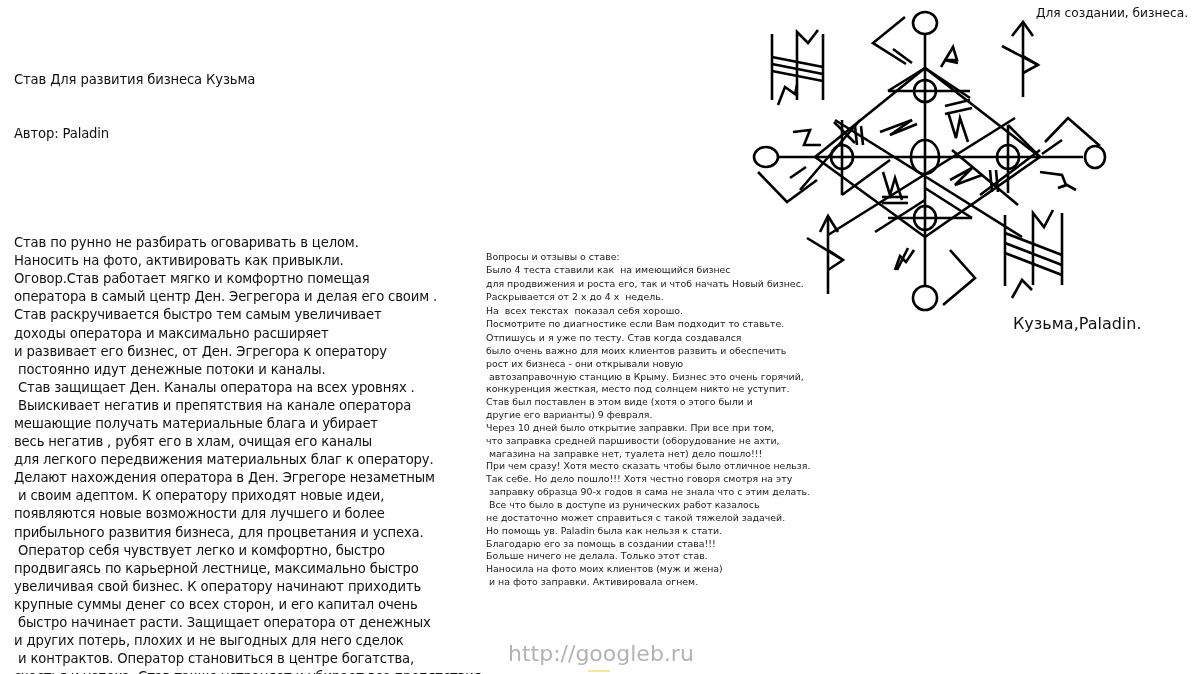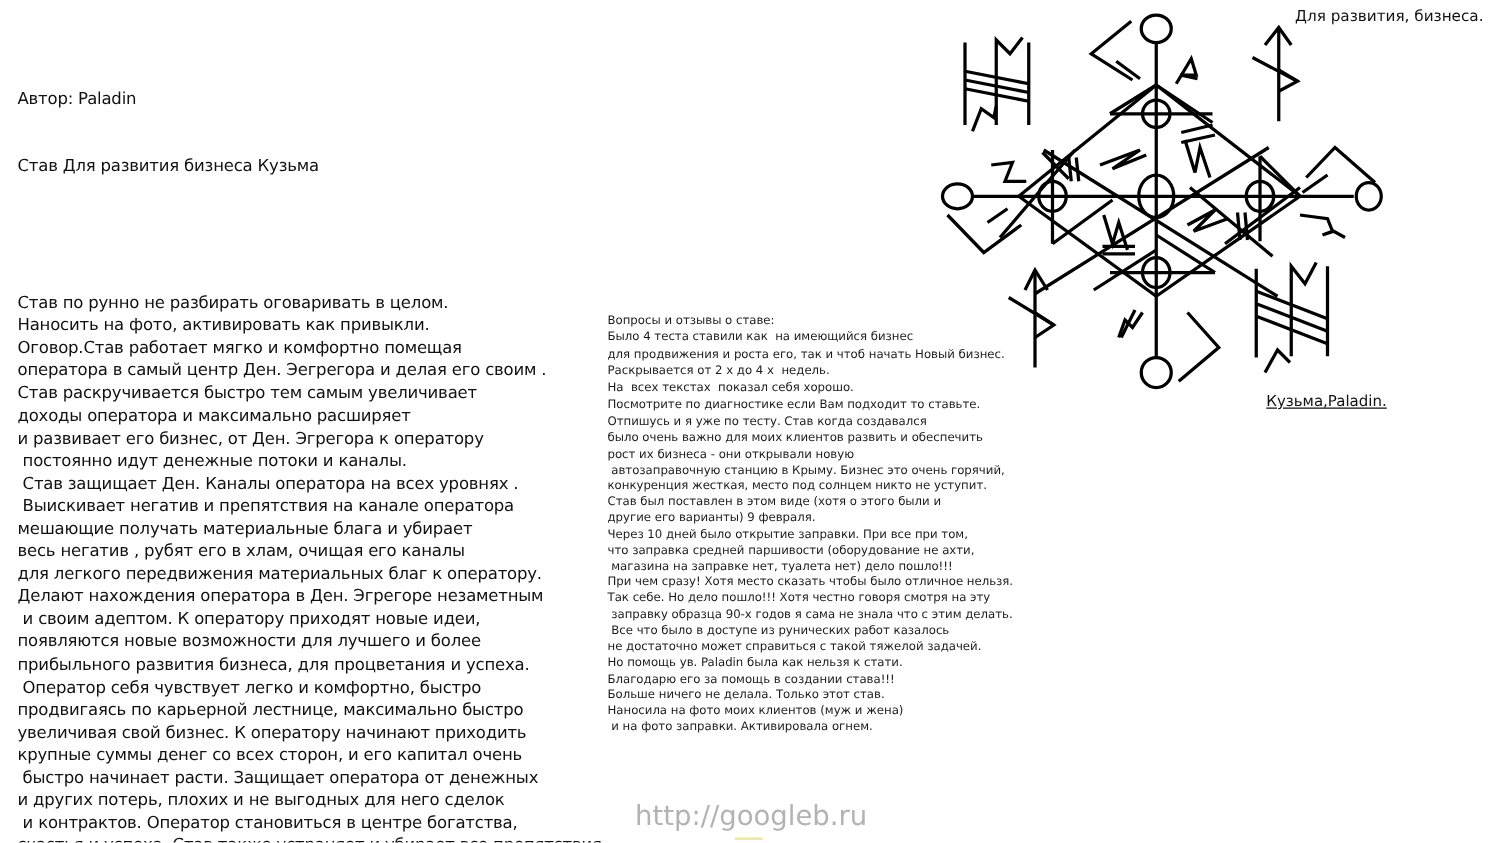--- a/index.html
+++ b/index.html
@@ -19,36 +19,36 @@
   .reviews-b {
     position: absolute; left: 486px; top: 332px; width: 340px;
     font-size: 9.4px; line-height: 12.85px; white-space: pre; color: #1a1a1a;
   }
   .reviews-a .line, .reviews-b .line { display: block; }
   .diagram { position: absolute; left: 740px; top: 0; width: 460px; height: 340px; }
   .caption-top {
     position: absolute; left: 1036px; top: 6px; font-size: 12.2px; color: #111;
   }
   .caption-author {
-    position: absolute; left: 1013px; top: 314px; font-size: 12px; color: #111; text-decoration: underline;
+    position: absolute; left: 1013px; top: 314px; font-size: 16px; color: #111;
   }
   .watermark {
     position: absolute; left: 508px; top: 641px; font-size: 22px; color: #b3b3b3;
     font-family: "DejaVu Sans", sans-serif;
   }
   .watermark-underline {
     position: absolute; left: 588px; top: 670px; width: 22px; height: 2px; background: #f1e8a0;
   }
 </style>
 </head>
 <body>
 
 <div class="main-text">
+  <span class="line">Став Для развития бизнеса Кузьма</span>
   <span class="line">Автор: Paladin</span>
-  <span class="line">Став Для развития бизнеса Кузьма</span>
   <span class="line"></span>
   <div id="body-lines"><span class="line">Став по рунно не разбирать оговаривать в целом.</span><span class="line">Наносить на фото, активировать как привыкли.</span><span class="line">Оговор.Став работает мягко и комфортно помещая</span><span class="line">оператора в самый центр Ден. Эегрегора и делая его своим .</span><span class="line">Став раскручивается быстро тем самым увеличивает</span><span class="line">доходы оператора и максимально расширяет</span><span class="line">и развивает его бизнес, от Ден. Эгрегора к оператору</span><span class="line"> постоянно идут денежные потоки и каналы.</span><span class="line"> Став защищает Ден. Каналы оператора на всех уровнях .</span><span class="line"> Выискивает негатив и препятствия на канале оператора</span><span class="line">мешающие получать материальные блага и убирает</span><span class="line">весь негатив , рубят его в хлам, очищая его каналы</span><span class="line">для легкого передвижения материальных благ к оператору.</span><span class="line">Делают нахождения оператора в Ден. Эгрегоре незаметным</span><span class="line"> и своим адептом. К оператору приходят новые идеи,</span><span class="line">появляются новые возможности для лучшего и более</span><span class="line">прибыльного развития бизнеса, для процветания и успеха.</span><span class="line"> Оператор себя чувствует легко и комфортно, быстро</span><span class="line">продвигаясь по карьерной лестнице, максимально быстро</span><span class="line">увеличивая свой бизнес. К оператору начинают приходить</span><span class="line">крупные суммы денег со всех сторон, и его капитал очень</span><span class="line"> быстро начинает расти. Защищает оператора от денежных</span><span class="line">и других потерь, плохих и не выгодных для него сделок</span><span class="line"> и контрактов. Оператор становиться в центре богатства,</span><span class="line">счастья и успеха. Став также устраняет и убирает все препятствия ,</span></div>
 </div>
 
 <div class="reviews-a" id="reviews-a"><span class="line">Вопросы и отзывы о ставе:</span><span class="line">Было 4 теста ставили как  на имеющийся бизнес</span><span class="line">для продвижения и роста его, так и чтоб начать Новый бизнес.</span><span class="line">Раскрывается от 2 х до 4 х  недель.</span><span class="line">На  всех текстах  показал себя хорошо.</span><span class="line">Посмотрите по диагностике если Вам подходит то ставьте.</span></div>
 <div class="reviews-b" id="reviews-b"><span class="line">Отпишусь и я уже по тесту. Став когда создавался</span><span class="line">было очень важно для моих клиентов развить и обеспечить</span><span class="line">рост их бизнеса - они открывали новую</span><span class="line"> автозаправочную станцию в Крыму. Бизнес это очень горячий,</span><span class="line">конкуренция жесткая, место под солнцем никто не уступит.</span><span class="line">Став был поставлен в этом виде (хотя о этого были и</span><span class="line">другие его варианты) 9 февраля.</span><span class="line">Через 10 дней было открытие заправки. При все при том,</span><span class="line">что заправка средней паршивости (оборудование не ахти,</span><span class="line"> магазина на заправке нет, туалета нет) дело пошло!!!</span><span class="line">При чем сразу! Хотя место сказать чтобы было отличное нельзя.</span><span class="line">Так себе. Но дело пошло!!! Хотя честно говоря смотря на эту</span><span class="line"> заправку образца 90-х годов я сама не знала что с этим делать.</span><span class="line"> Все что было в доступе из рунических работ казалось</span><span class="line">не достаточно может справиться с такой тяжелой задачей.</span><span class="line">Но помощь ув. Paladin была как нельзя к стати.</span><span class="line">Благодарю его за помощь в создании става!!!</span><span class="line">Больше ничего не делала. Только этот став.</span><span class="line">Наносила на фото моих клиентов (муж и жена)</span><span class="line"> и на фото заправки. Активировала огнем.</span></div>
 
 <svg class="diagram" viewBox="0 0 460 340" width="460" height="340">
   <g stroke="#000" stroke-width="2.6" fill="none" stroke-linecap="butt">
 
@@ -153,17 +153,17 @@
     <line x1="265" y1="215" x2="265" y2="286"></line>
     <line x1="322" y1="213" x2="322" y2="285"></line>
     <polyline points="293,285 293,213 304,227 313,210"></polyline>
     <polyline points="272,298 282,280 292,290"></polyline>
     <line x1="265" y1="233" x2="322" y2="255"></line>
     <line x1="265" y1="243" x2="322" y2="265"></line>
     <line x1="265" y1="253" x2="322" y2="275"></line>
   </g>
 </svg>
 
-<div class="caption-top">Для развития, бизнеса.</div>
+<div class="caption-top">Для создании, бизнеса.</div>
 <div class="caption-author">Кузьма,Paladin.</div>
 
 <div class="watermark">http://googleb.ru</div>
 <div class="watermark-underline"></div>
 
 </body></html>

